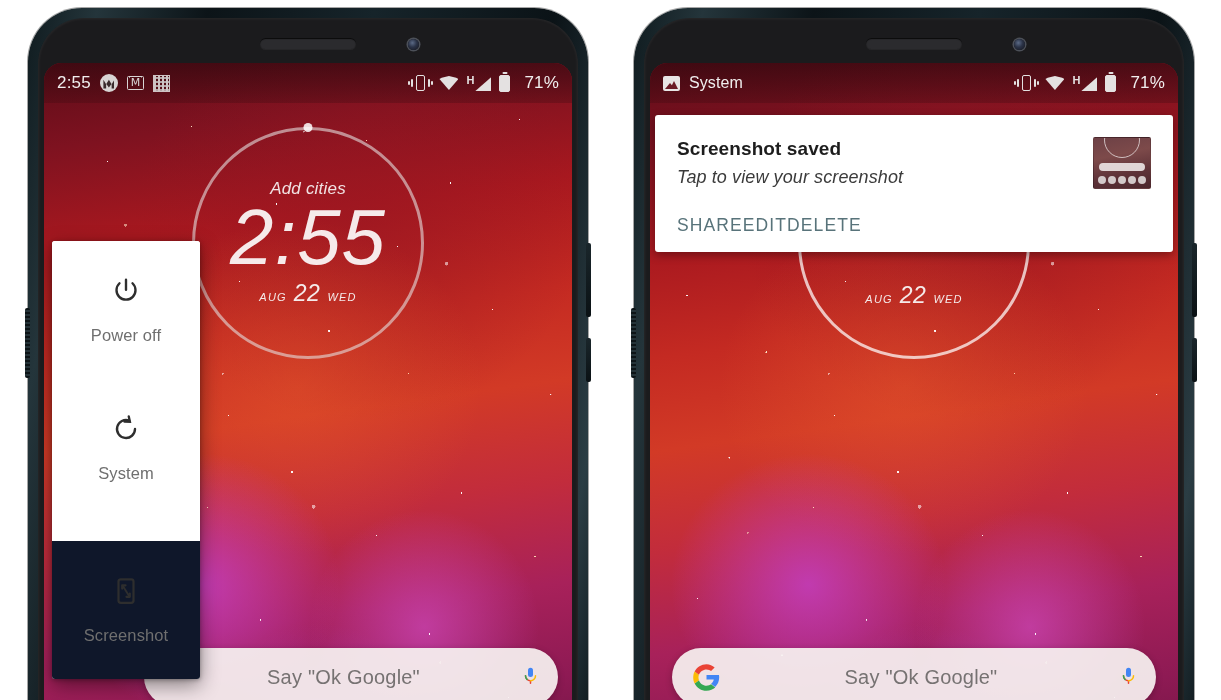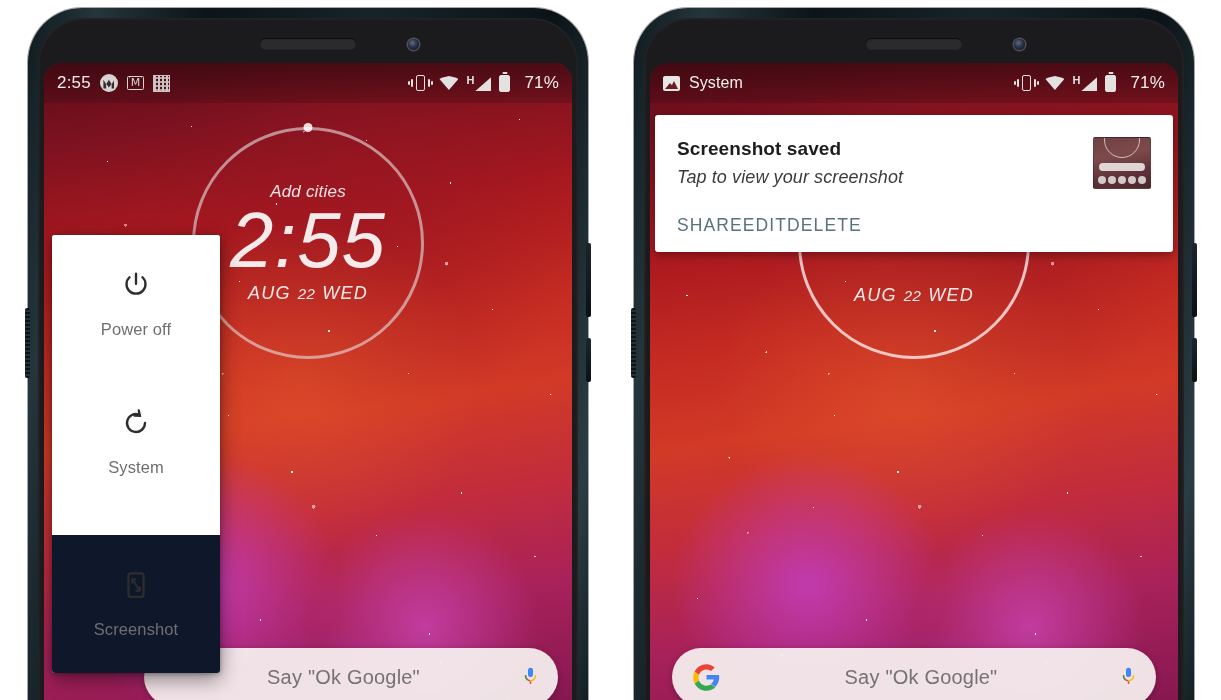--- a/index.html
+++ b/index.html
@@ -375,22 +375,22 @@
     letter-spacing: 1px;
     font-family: "Liberation Sans", sans-serif;
   }
   .clock-date {
     display: flex;
     align-items: baseline;
     gap: 7px;
     color: rgba(248,244,244,.95);
     margin-top: 2px;
   }
-  .cd-mon, .cd-dow { font-size: 18px; letter-spacing: 1.2px; }
-  .cd-day { font-size: 15px; letter-spacing: .5px; }
+  .cd-mon, .cd-dow { font-size: 11px; letter-spacing: 1.2px; }
+  .cd-day { font-size: 23px; letter-spacing: .5px; }
 
   
   .search-pill {
     position: absolute;
     bottom: 62px;
     left: 22px; right: 22px;
     height: 58px;
     border-radius: 30px;
     background: rgba(246,241,240,.93);
     display: flex;
@@ -415,22 +415,22 @@
   .mic-ico {
     width: 15px; height: 28px;
     flex: none;
     position: relative;
   }
 
   
   .power-menu {
     position: absolute;
     left: 8px;
-    top: 172px;
-    width: 168px;
+    top: 178px;
+    width: 148px;
     background: #ffffff;
     border-radius: 3px;
     box-shadow: 0 6px 20px rgba(0,0,0,.45), 0 1px 4px rgba(0,0,0,.3);
     overflow: hidden;
     z-index: 10;
   }
   .pm-item {
     height: 138px;
     display: flex;
     flex-direction: column;

